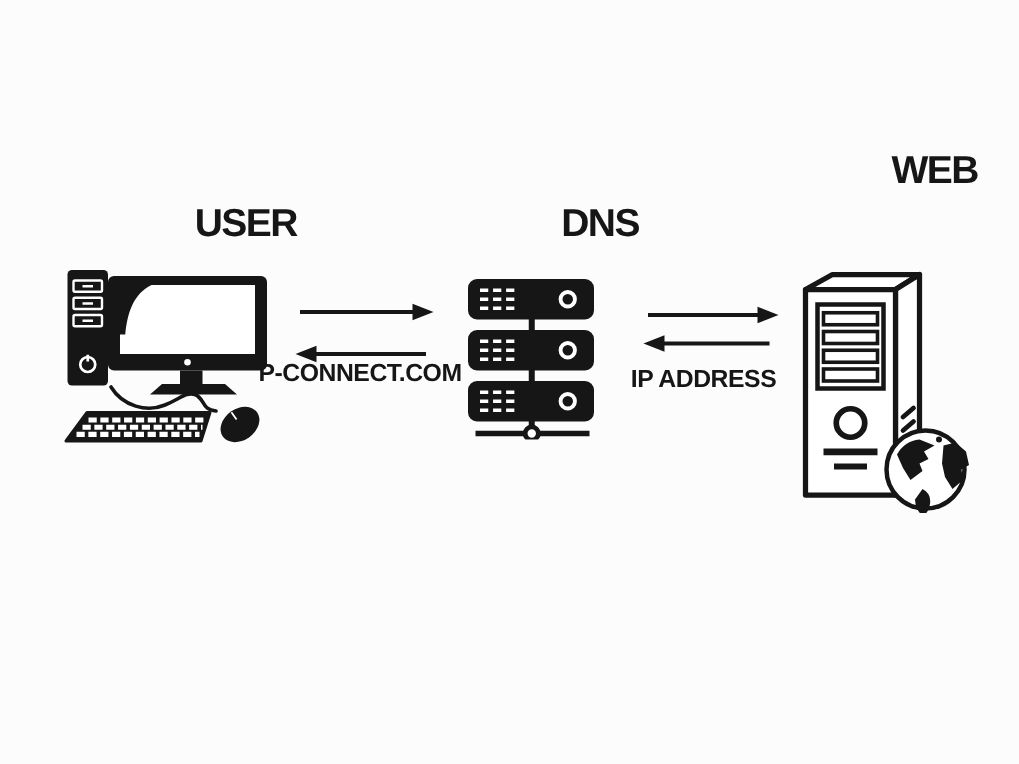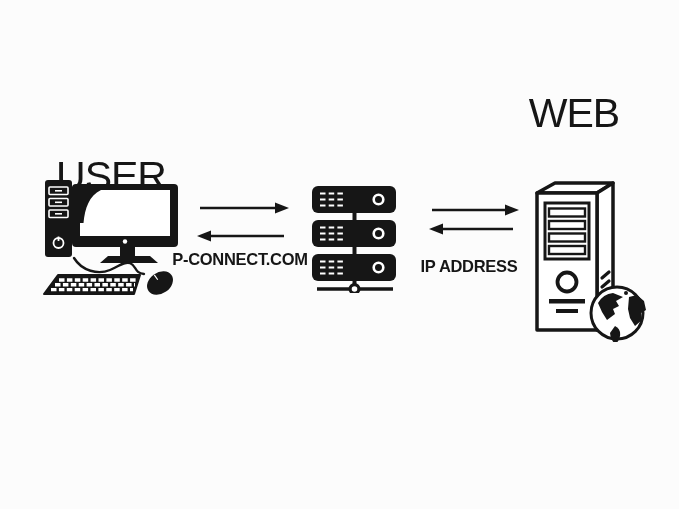--- a/index.html
+++ b/index.html
@@ -11,59 +11,60 @@
   .canvas{
     position:relative;
     width:679px;height:509px;
     background:var(--bg);
     overflow:hidden;
     font-family:"Liberation Sans", sans-serif;
     color:var(--ink);
   }
   .node-label{
     position:absolute;
-    font-weight:normal;
-    font-size:41px;
+    font-weight:bold;
+    font-size:26px;
     letter-spacing:-1px;
     line-height:33px;
-    text-align:center;
+    text-align:right;
     color:var(--ink);
     white-space:nowrap;
   }
-  .user-label{left:36px;top:132px;width:150px;margin-top:28px;}
+  .user-label{left:48px;top:132px;width:150px;}
   .dns-label{left:292px;top:132px;width:134px;}
   .web-label{left:496px;top:97px;width:156px;}
   .flow-label{
     position:absolute;
     font-weight:bold;
     font-size:16.5px;
     letter-spacing:-0.3px;
     line-height:19px;
     text-align:center;
     color:var(--ink);
     white-space:nowrap;
   }
-  .pconnect-label{left:171px;top:250px;width:138px;}
-  .ip-label{left:401px;top:244px;width:136px;margin-top:13px;}
+  .pconnect-label{left:171px;top:240px;width:138px;}
+  .ip-label{left:401px;top:244px;width:136px;}
   .icon{position:absolute;display:block;}
   .computer-icon{left:38px;top:170px;}
   .rack-icon{left:311px;top:186px;}
   .tower-icon{left:531px;top:177px;}
   .arrow{position:absolute;display:block;}
   .arrow-1{left:198px;top:201px;}
   .arrow-2{left:196px;top:229px;transform:scaleX(-1);}
   .arrow-3{left:430px;top:203px;}
   .arrow-4{left:428px;top:222px;transform:scaleX(-1);}
 </style>
 </head>
 <body>
 
 <div class="canvas">
 
   <div class="node-label user-label">USER</div>
+  <div class="node-label dns-label">DNS</div>
   <div class="node-label web-label">
     <div>WEB</div>
   </div>
 
   <svg class="icon computer-icon" width="150" height="137" viewBox="0 0 150 137" role="img" aria-label="desktop-computer-icon">
 
     <rect x="7" y="10" width="27" height="77" rx="3" fill="#161616"></rect>
     <g stroke="#ffffff" stroke-width="1.6" fill="none">
       <rect x="11" y="17" width="19" height="7.5" rx="1"></rect>
       <rect x="11" y="28.5" width="19" height="7.5" rx="1"></rect>

